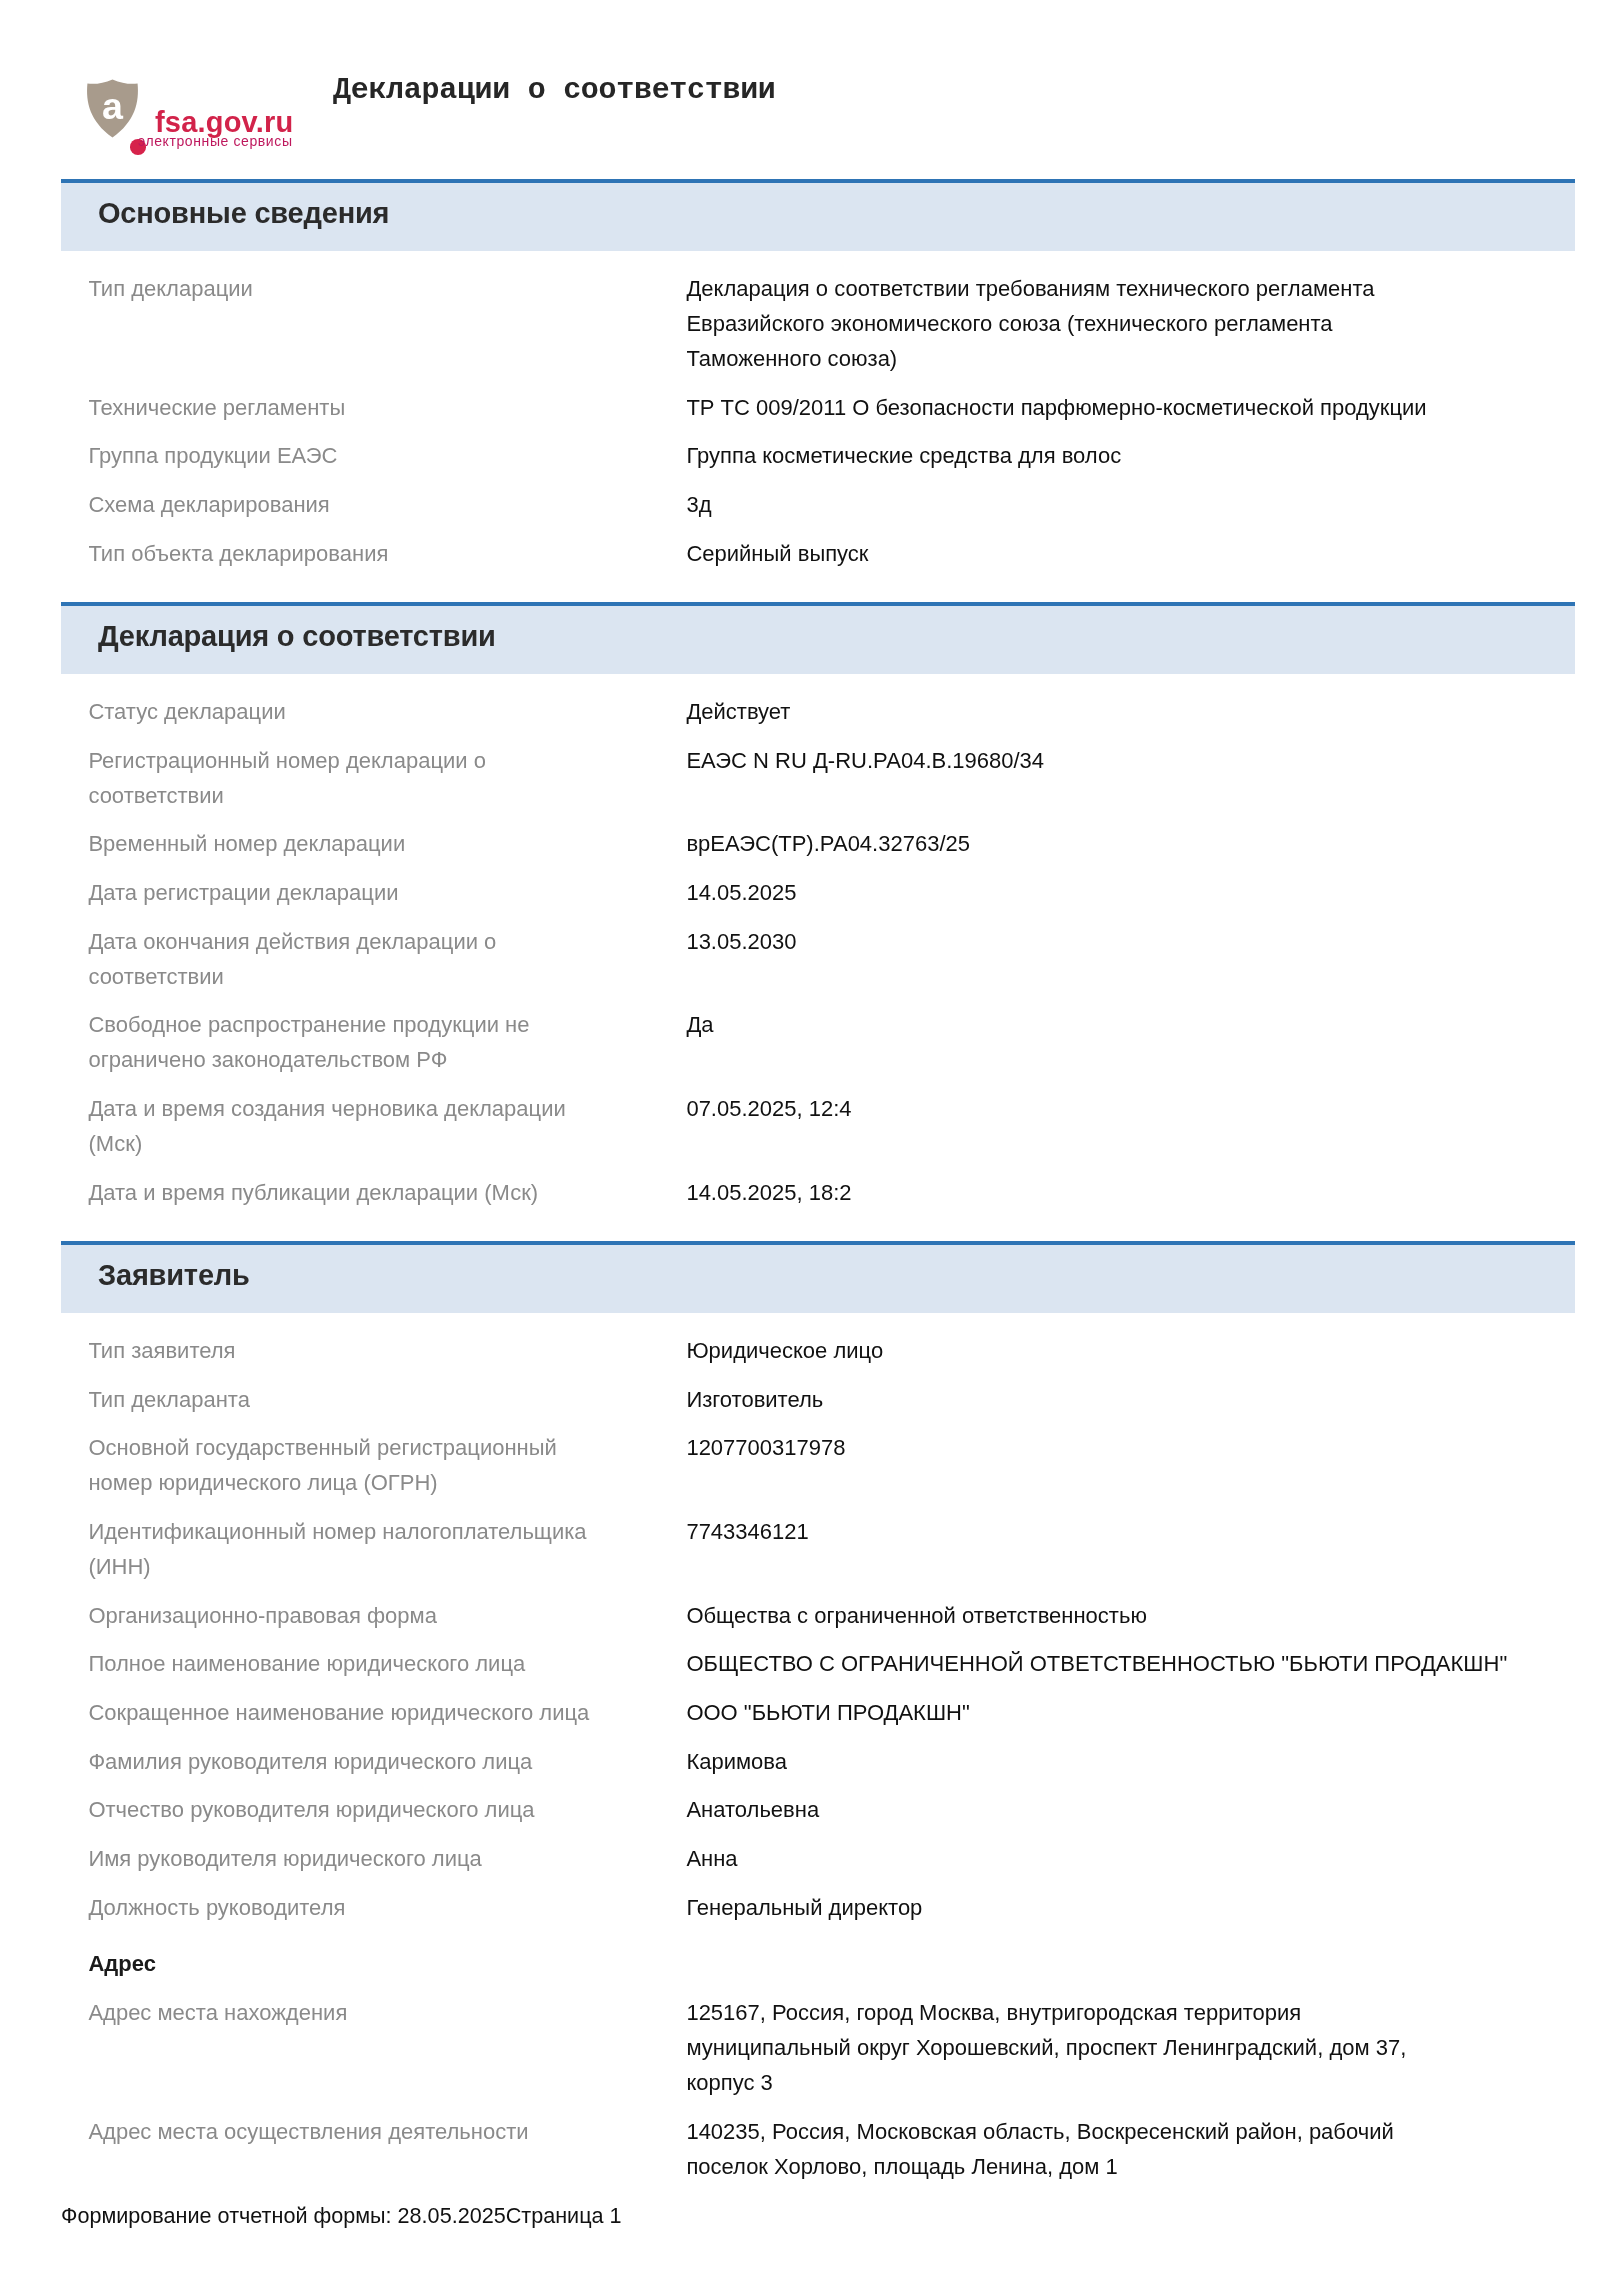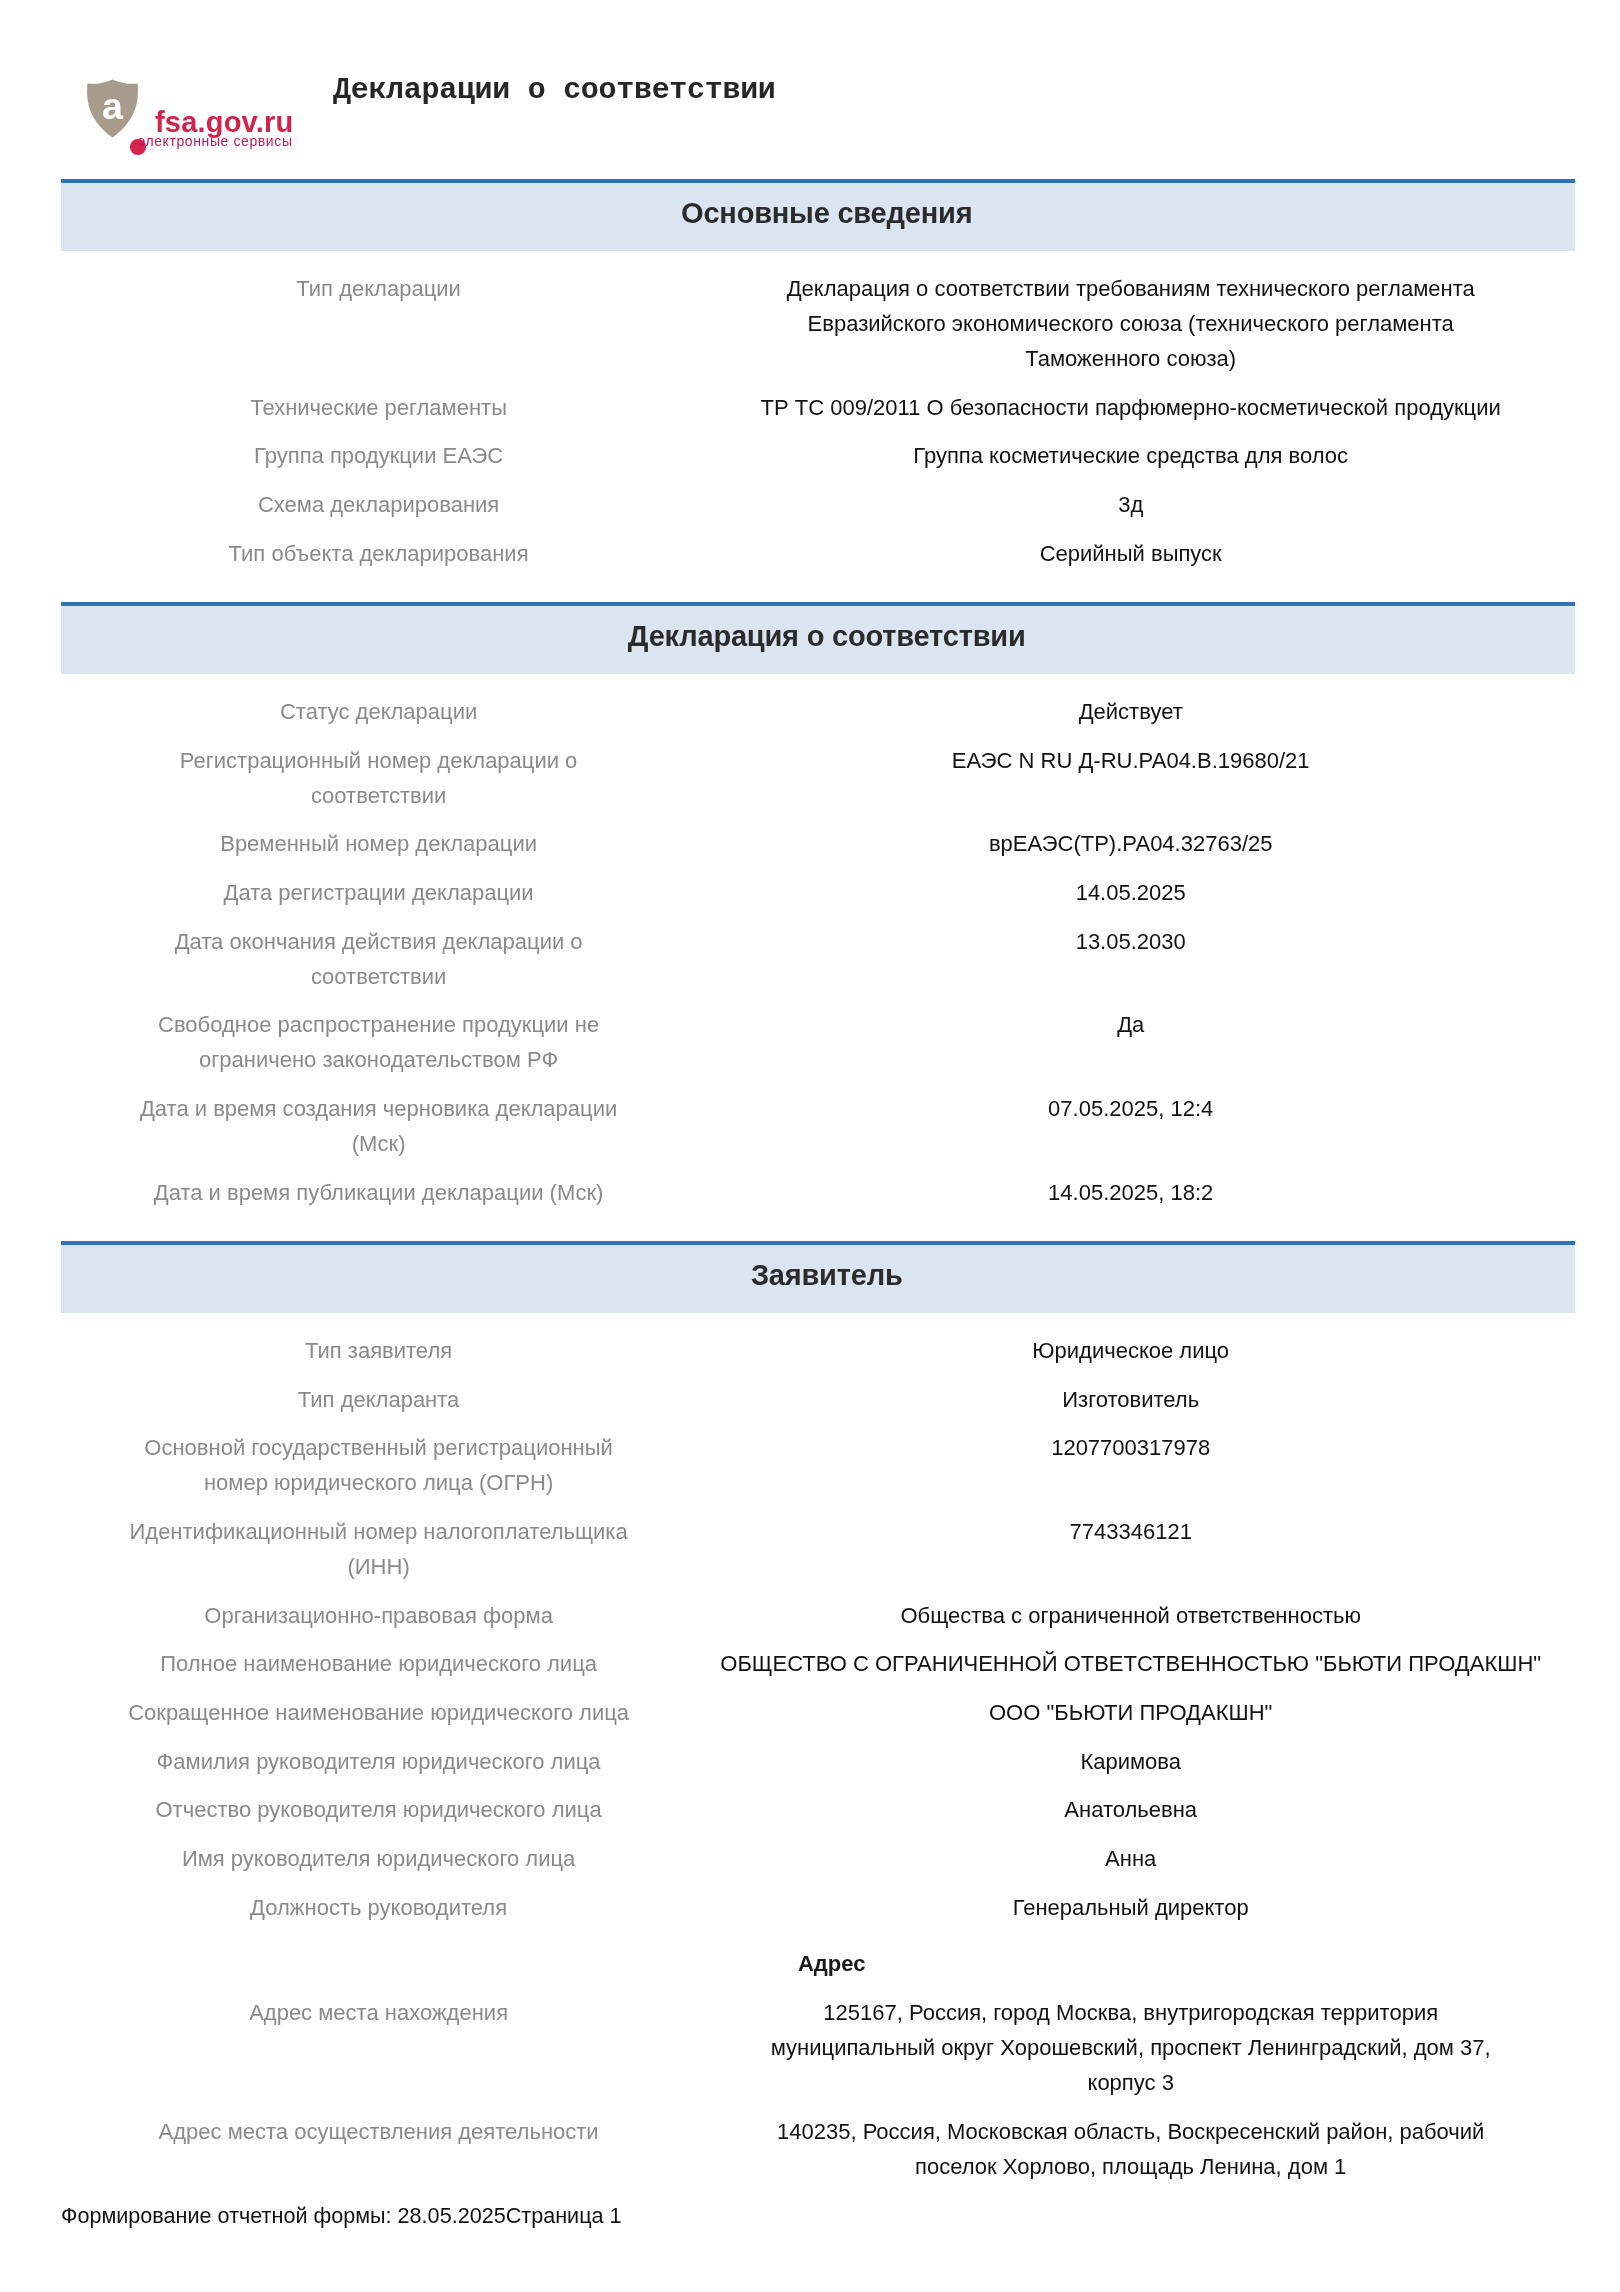--- a/index.html
+++ b/index.html
@@ -19,21 +19,21 @@
   .logo-dot  { position: absolute; left: 69px; top: 139px; width: 15.7px; height: 15.7px;
                border-radius: 50%; background: #d6234b; }
   .brand-text { position: absolute; left: 94px; top: 106px;
                 font-size: 29px; font-weight: 700; color: #d2234a; letter-spacing: 0.2px; }
   .brand-sub  { position: absolute; left: 77px; top: 133px;
                 font-size: 14px; color: #be185d; letter-spacing: 0.6px; }
   .doc-title  { position: absolute; left: 272px; top: 73px; margin: 0;
                 font-size: 30px; font-weight: 700; color: #262626; letter-spacing: -0.3px; font-family: Liberation Mono, monospace; }
 
   
-  .section { margin-bottom: 15.7px; text-align: center; }
+  .section { margin-bottom: 15.7px; }
   .section-header {
     border-top: 4.9px solid #2e74b5;
     background: #dbe5f1;
     padding: 12.7px 19.6px 20.6px 37px;
   }
   .section-title { margin: 0; font-size: 29px; line-height: 35px; font-weight: 700;
                    color: #2b2b2b; letter-spacing: -0.2px; }
   .section-body { padding: 19.6px 0 2px 27.4px; }
 
   .row { display: grid; grid-template-columns: 598px 1fr; margin-bottom: 13.7px; }
@@ -110,21 +110,21 @@
           <h2 class="section-title">Декларация о соответствии</h2>
         </div>
         <div class="section-body">
           <div class="row">
             <div class="row-label">Статус декларации</div>
             <div class="row-value">Действует</div>
           </div>
           <div class="row">
             <div class="row-label">Регистрационный номер декларации о
 соответствии</div>
-            <div class="row-value">ЕАЭС N RU Д-RU.РА04.В.19680/21</div>
+            <div class="row-value">ЕАЭС N RU Д-RU.РА04.В.19680/34</div>
           </div>
           <div class="row">
             <div class="row-label">Временный номер декларации</div>
             <div class="row-value">врЕАЭС(ТР).РА04.32763/25</div>
           </div>
           <div class="row">
             <div class="row-label">Дата регистрации декларации</div>
             <div class="row-value">14.05.2025</div>
           </div>
           <div class="row">

